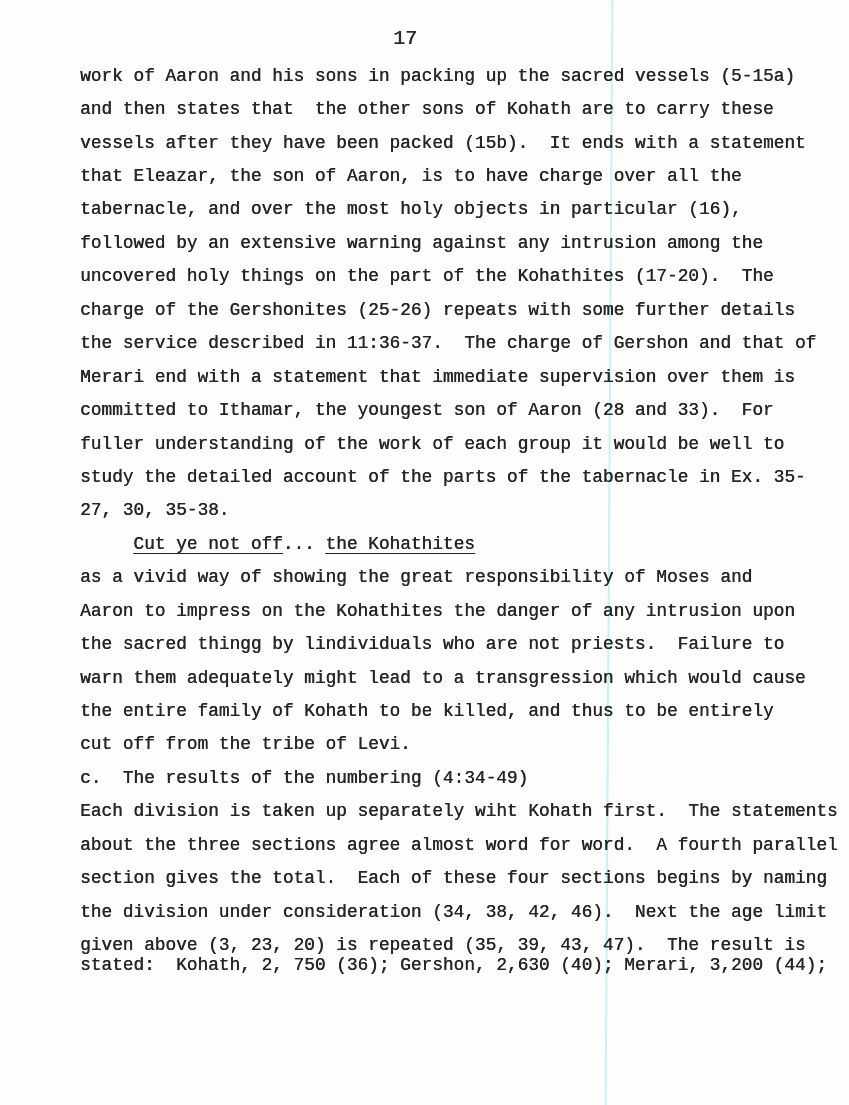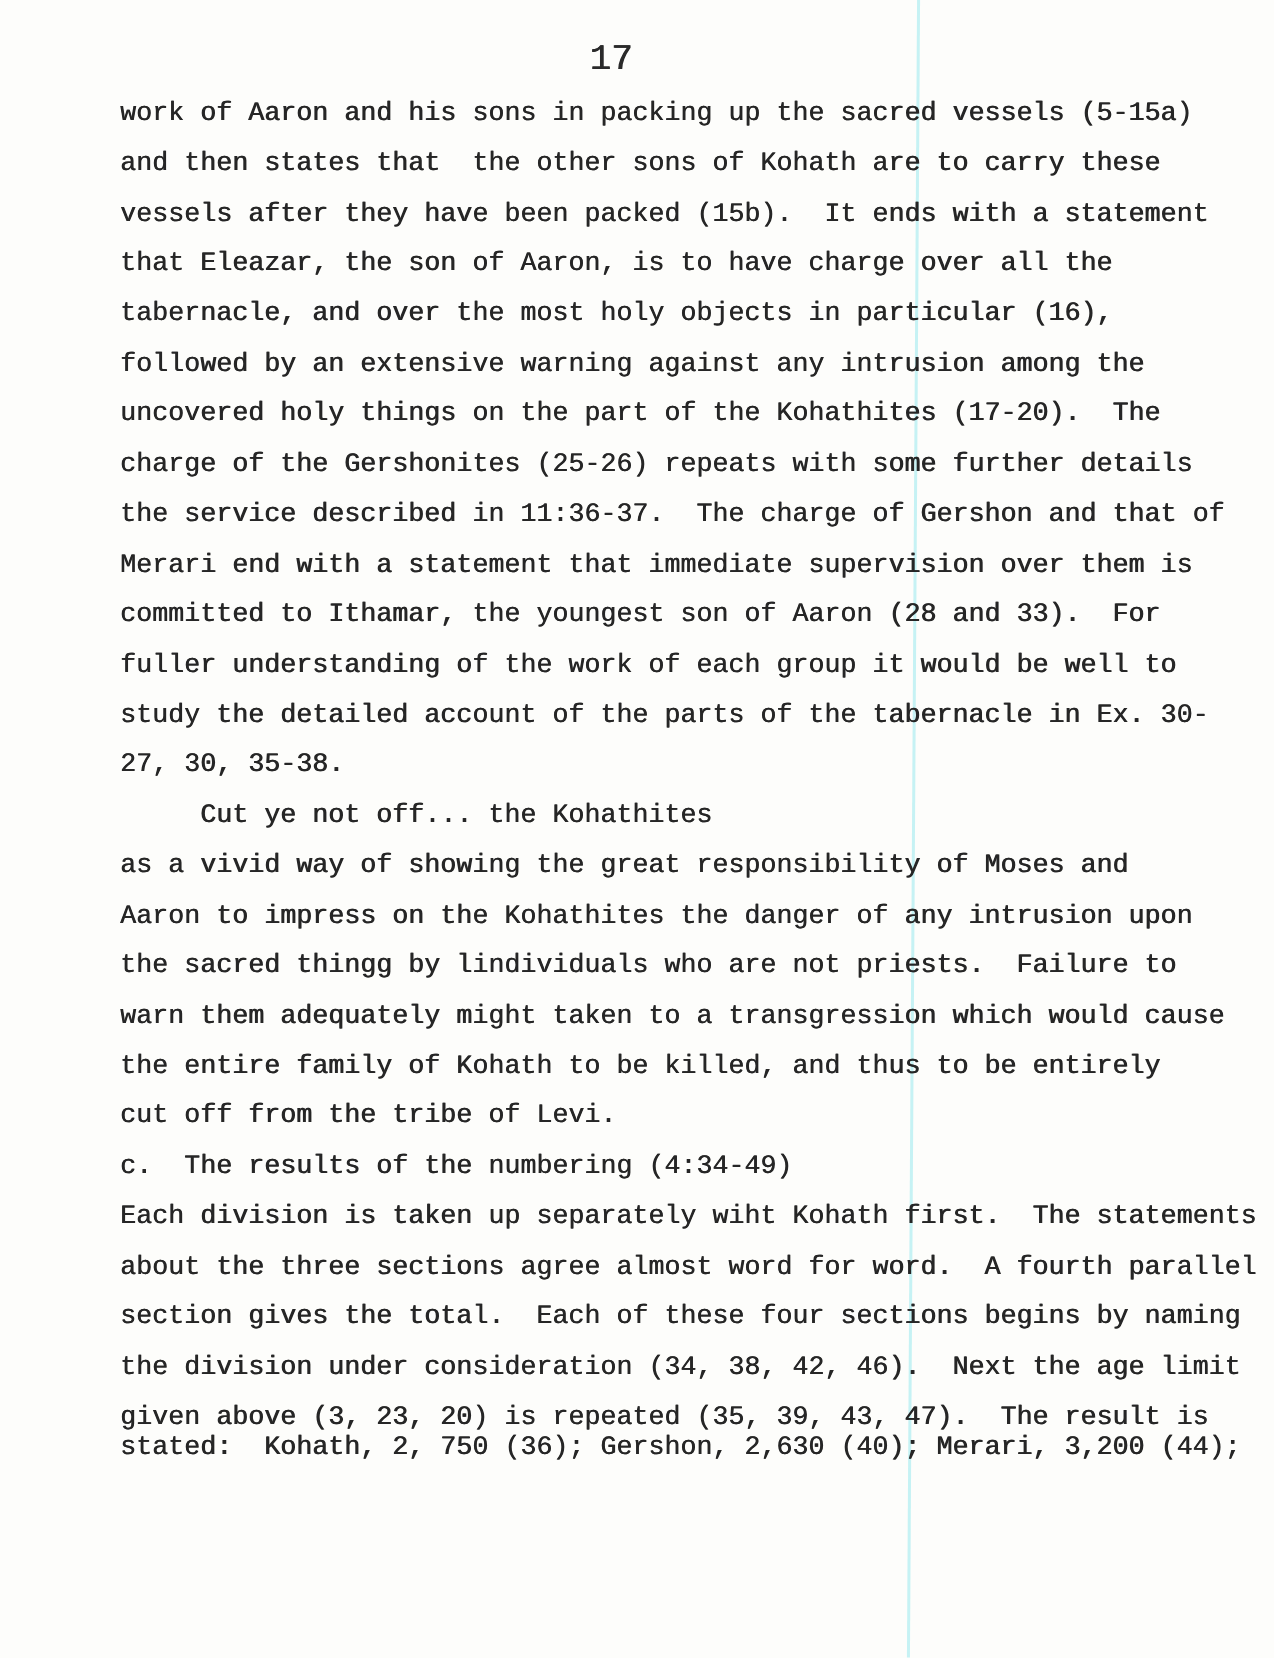--- a/index.html
+++ b/index.html
@@ -25,21 +25,21 @@
     top: -4px;
     width: 2px;
     height: 1113px;
     background: rgba(130, 228, 236, 0.45);
     transform: rotate(0.35deg);
   }
   .pagenum {
     position: absolute;
     top: 27px;
     left: 393px;
-    font-size: 24px;
+    font-size: 20px;
     color: #2a2a2a;
     text-shadow: 0.4px 0 0 currentColor;
   }
   .doc-body {
     position: absolute;
     left: 80px;
     top: 59px;
     width: 769px;
     font-size: 17.8px;
     color: #262626;
@@ -52,20 +52,21 @@
     white-space: pre;
   }
   .line span {
     white-space: pre;
   }
   .line.tight {
     height: 20px;
     margin-top: -7px;
   }
   .u {
+    text-decoration: underline;
     text-decoration-thickness: 1.4px;
     text-underline-offset: 4px;
   }
 </style>
 </head>
 <body>
 
 <div class="paper">
   <div class="vrule"></div>
   <div class="pagenum">17</div>
@@ -75,27 +76,27 @@
       <div class="line"><span class="">vessels after they have been packed (15b).  It ends with a statement</span></div>
       <div class="line"><span class="">that Eleazar, the son of Aaron, is to have charge over all the</span></div>
       <div class="line"><span class="">tabernacle, and over the most holy objects in particular (16),</span></div>
       <div class="line"><span class="">followed by an extensive warning against any intrusion among the</span></div>
       <div class="line"><span class="">uncovered holy things on the part of the Kohathites (17-20).  The</span></div>
       <div class="line"><span class="">charge of the Gershonites (25-26) repeats with some further details</span></div>
       <div class="line"><span class="">the service described in 11:36-37.  The charge of Gershon and that of</span></div>
       <div class="line"><span class="">Merari end with a statement that immediate supervision over them is</span></div>
       <div class="line"><span class="">committed to Ithamar, the youngest son of Aaron (28 and 33).  For</span></div>
       <div class="line"><span class="">fuller understanding of the work of each group it would be well to</span></div>
-      <div class="line"><span class="">study the detailed account of the parts of the tabernacle in Ex. 30-</span></div>
+      <div class="line"><span class="">study the detailed account of the parts of the tabernacle in Ex. 35-</span></div>
       <div class="line"><span class="">27, 30, 35-38.</span></div>
       <div class="line"><span class="">     </span><span class="u">Cut ye not off</span><span class="">... </span><span class="u">the Kohathites</span></div>
       <div class="line"><span class="">as a vivid way of showing the great responsibility of Moses and</span></div>
       <div class="line"><span class="">Aaron to impress on the Kohathites the danger of any intrusion upon</span></div>
       <div class="line"><span class="">the sacred thingg by lindividuals who are not priests.  Failure to</span></div>
-      <div class="line"><span class="">warn them adequately might taken to a transgression which would cause</span></div>
+      <div class="line"><span class="">warn them adequately might lead to a transgression which would cause</span></div>
       <div class="line"><span class="">the entire family of Kohath to be killed, and thus to be entirely</span></div>
       <div class="line"><span class="">cut off from the tribe of Levi.</span></div>
       <div class="line"><span class="">c.  The results of the numbering (4:34-49)</span></div>
       <div class="line"><span class="">Each division is taken up separately wiht Kohath first.  The statements</span></div>
       <div class="line"><span class="">about the three sections agree almost word for word.  A fourth parallel</span></div>
       <div class="line"><span class="">section gives the total.  Each of these four sections begins by naming</span></div>
       <div class="line"><span class="">the division under consideration (34, 38, 42, 46).  Next the age limit</span></div>
       <div class="line"><span class="">given above (3, 23, 20) is repeated (35, 39, 43, 47).  The result is</span></div>
       <div class="line tight"><span class="">stated:  Kohath, 2, 750 (36); Gershon, 2,630 (40); Merari, 3,200 (44);</span></div>
     </div>

